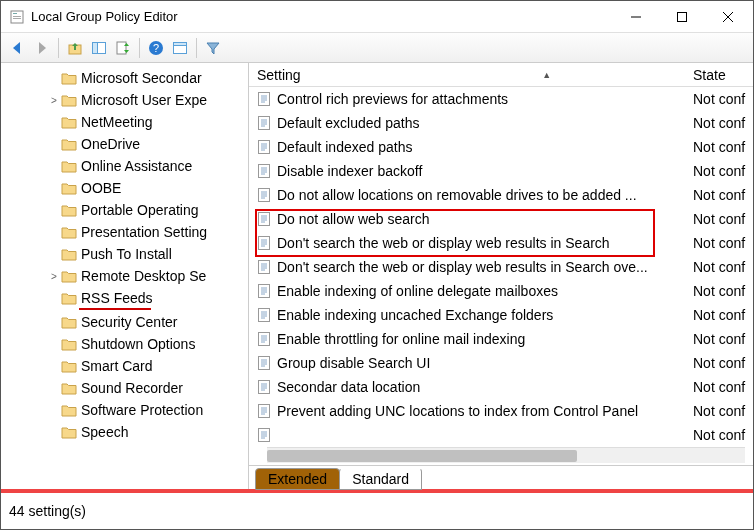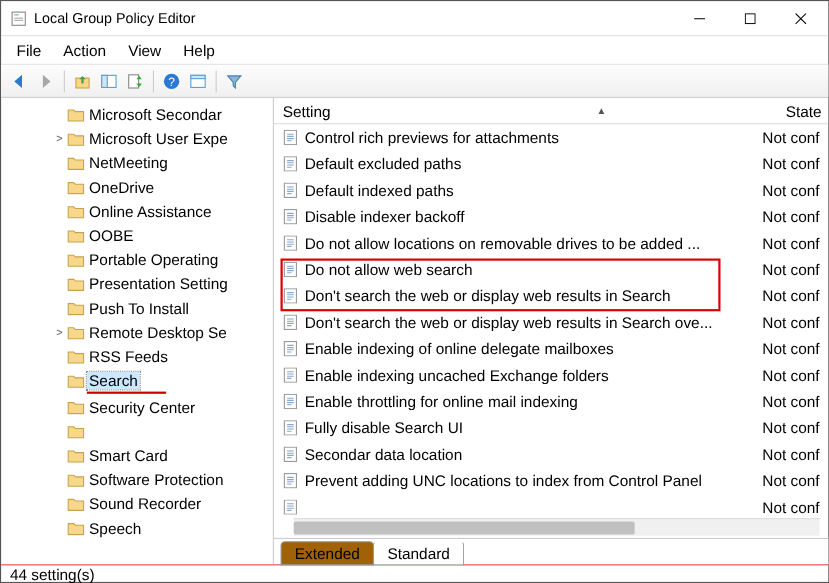--- a/index.html
+++ b/index.html
@@ -20,34 +20,34 @@
 .tree .row { display: flex; align-items: center; height: 22px; white-space: nowrap; padding-left: 60px; font-size: 14px; }
 .tree .expander { width: 14px; margin-left: -14px; text-align: center; color: #666; font-size: 10px; }
 .tree .folder { width: 16px; height: 14px; margin-right: 4px; }
 .tree .row.selected .label { background: #cce8ff; outline: 1px dotted #888; padding: 0 2px; margin-left: -2px; }
 .tree .underline { border-bottom: 2px solid #cc0000; width: 72px; position: relative; left: 78px; top: -1px; }
 .right { flex: 1; display: flex; flex-direction: column; min-width: 0; }
 .list { flex: 1; overflow: hidden; position: relative; }
 .list-header { display: flex; border-bottom: 1px solid #ddd; height: 24px; align-items: center; font-size: 14px; background: #fff; }
 .list-header .col-setting { flex: 1; padding-left: 8px; display: flex; align-items: center; }
 .list-header .sort-caret { margin: 0 auto; color: #555; font-size: 9px; position: relative; left: 50px; }
-.list-header .col-state { width: 60px; text-align: right; padding-right: 6px; }
+.list-header .col-state { width: 60px; padding-right: 20px; }
 .list-body { }
 .list-row { display: flex; align-items: center; height: 24px; font-size: 14px; }
 .list-row .cell-setting { flex: 1; padding-left: 8px; display: flex; align-items: center; overflow: hidden; white-space: nowrap; }
 .list-row .cell-state { width: 60px; padding-right: 0; white-space: nowrap; overflow: hidden; }
 .list-row .policy-icon { width: 14px; height: 14px; margin-right: 6px; flex-shrink: 0; }
 .highlight-box { position: absolute; border: 2px solid #d00; pointer-events: none; }
 .hscroll { height: 16px; background: #f0f0f0; border-top: 1px solid #ddd; position: relative; margin: 0 8px 0 18px; }
 .hscroll .thumb { position: absolute; height: 12px; top: 2px; background: #c0c0c0; border-radius: 2px; }
 .tabs { height: 24px; display: flex; align-items: flex-end; border-top: 1px solid #ccc; background: #fff; padding-left: 6px; }
 .tabs .tab { padding: 2px 12px; font-size: 14px; border: 1px solid #999; border-top-left-radius: 4px; border-top-right-radius: 4px; position: relative; top: 1px; background: #fff; margin-right: -1px; }
 .tabs .tab.active { border-top-color: #fff; z-index: 2; }
 .tabs .tab.back { background: #a16207; }
-.statusbar { height: 16px; border-top: 1px solid #ef4444; display: flex; align-items: center; padding: 0 8px; font-size: 14px; }
+.statusbar { height: 40px; border-top: 4px solid #ef4444; display: flex; align-items: center; padding: 0 8px; font-size: 14px; }
 svg { display: block; }
 </style>
 </head>
 <body>
 
 <div class="window">
 
   <div class="titlebar">
     <span class="app-icon">
       <svg width="16" height="16">
@@ -71,26 +71,20 @@
         </div>
       <div class="win-btn">
           <svg width="10" height="10">
             <line x1="0" y1="0" x2="10" y2="10" stroke="#000"></line>
             <line x1="10" y1="0" x2="0" y2="10" stroke="#000"></line>
           </svg>
         </div>
     </div>
   </div>
 
-  <div class="menubar">
-    <div class="menu-item">File</div>
-    <div class="menu-item">Action</div>
-    <div class="menu-item">View</div>
-    <div class="menu-item">Help</div>
-  </div>
 
   <div class="toolbar">
     <div class="tb">
         <svg width="16" height="16">
           <path d="M10 2 L3 8 L10 14 Z" fill="#2a7ad1"></path>
         </svg>
       </div>
     <div class="tb">
         <svg width="16" height="16">
           <path d="M5 2 L12 8 L5 14 Z" fill="#a8a8a8"></path>
@@ -231,73 +225,65 @@
         </div>
         <div class="row">
           <span class="expander"></span>
           <span class="folder">
             <svg width="16" height="14">
               <path d="M1 3 L6 3 L7.5 4.5 L15 4.5 L15 13 L1 13 Z" fill="#f7d88a" stroke="#c9a24a"></path>
             </svg>
           </span>
           <span class="label">RSS Feeds</span>
         </div>
-        <div class="row selected">
-          <span class="expander"></span>
-          <span class="folder">
-            <svg width="16" height="14">
-              <path d="M1 3 L6 3 L7.5 4.5 L15 4.5 L15 13 L1 13 Z" fill="#f7d88a" stroke="#c9a24a"></path>
-            </svg>
-          </span>
-          <span class="label">Search</span>
-        </div>
         <div class="underline"></div>
         <div class="row">
           <span class="expander"></span>
           <span class="folder">
             <svg width="16" height="14">
               <path d="M1 3 L6 3 L7.5 4.5 L15 4.5 L15 13 L1 13 Z" fill="#f7d88a" stroke="#c9a24a"></path>
             </svg>
           </span>
           <span class="label">Security Center</span>
         </div>
         <div class="row">
           <span class="expander"></span>
           <span class="folder">
             <svg width="16" height="14">
               <path d="M1 3 L6 3 L7.5 4.5 L15 4.5 L15 13 L1 13 Z" fill="#f7d88a" stroke="#c9a24a"></path>
             </svg>
           </span>
+          <span class="label">Shutdown Options</span>
         </div>
         <div class="row">
           <span class="expander"></span>
           <span class="folder">
             <svg width="16" height="14">
               <path d="M1 3 L6 3 L7.5 4.5 L15 4.5 L15 13 L1 13 Z" fill="#f7d88a" stroke="#c9a24a"></path>
             </svg>
           </span>
           <span class="label">Smart Card</span>
         </div>
         <div class="row">
           <span class="expander"></span>
           <span class="folder">
             <svg width="16" height="14">
               <path d="M1 3 L6 3 L7.5 4.5 L15 4.5 L15 13 L1 13 Z" fill="#f7d88a" stroke="#c9a24a"></path>
             </svg>
           </span>
+          <span class="label">Sound Recorder</span>
+        </div>
+        <div class="row">
+          <span class="expander"></span>
+          <span class="folder">
+            <svg width="16" height="14">
+              <path d="M1 3 L6 3 L7.5 4.5 L15 4.5 L15 13 L1 13 Z" fill="#f7d88a" stroke="#c9a24a"></path>
+            </svg>
+          </span>
           <span class="label">Software Protection</span>
-        </div>
-        <div class="row">
-          <span class="expander"></span>
-          <span class="folder">
-            <svg width="16" height="14">
-              <path d="M1 3 L6 3 L7.5 4.5 L15 4.5 L15 13 L1 13 Z" fill="#f7d88a" stroke="#c9a24a"></path>
-            </svg>
-          </span>
-          <span class="label">Sound Recorder</span>
         </div>
         <div class="row">
           <span class="expander"></span>
           <span class="folder">
             <svg width="16" height="14">
               <path d="M1 3 L6 3 L7.5 4.5 L15 4.5 L15 13 L1 13 Z" fill="#f7d88a" stroke="#c9a24a"></path>
             </svg>
           </span>
           <span class="label">Speech</span>
         </div>
@@ -481,21 +467,21 @@
               <div class="cell-setting">
                 <span class="policy-icon">
                   <svg width="14" height="14">
                     <rect x="1.5" y="0.5" width="11" height="13" fill="#fff" stroke="#999"></rect>
                     <line x1="4" y1="4" x2="10" y2="4" stroke="#8aa8c8"></line>
                     <line x1="4" y1="6" x2="10" y2="6" stroke="#8aa8c8"></line>
                     <line x1="4" y1="8" x2="10" y2="8" stroke="#8aa8c8"></line>
                     <line x1="4" y1="10" x2="8" y2="10" stroke="#8aa8c8"></line>
                   </svg>
                 </span>
-                <span>Fully disable Search UI</span>
+                <span>Group disable Search UI</span>
               </div>
               <div class="cell-state">Not conf</div>
             </div>
             <div class="list-row">
               <div class="cell-setting">
                 <span class="policy-icon">
                   <svg width="14" height="14">
                     <rect x="1.5" y="0.5" width="11" height="13" fill="#fff" stroke="#999"></rect>
                     <line x1="4" y1="4" x2="10" y2="4" stroke="#8aa8c8"></line>
                     <line x1="4" y1="6" x2="10" y2="6" stroke="#8aa8c8"></line>

